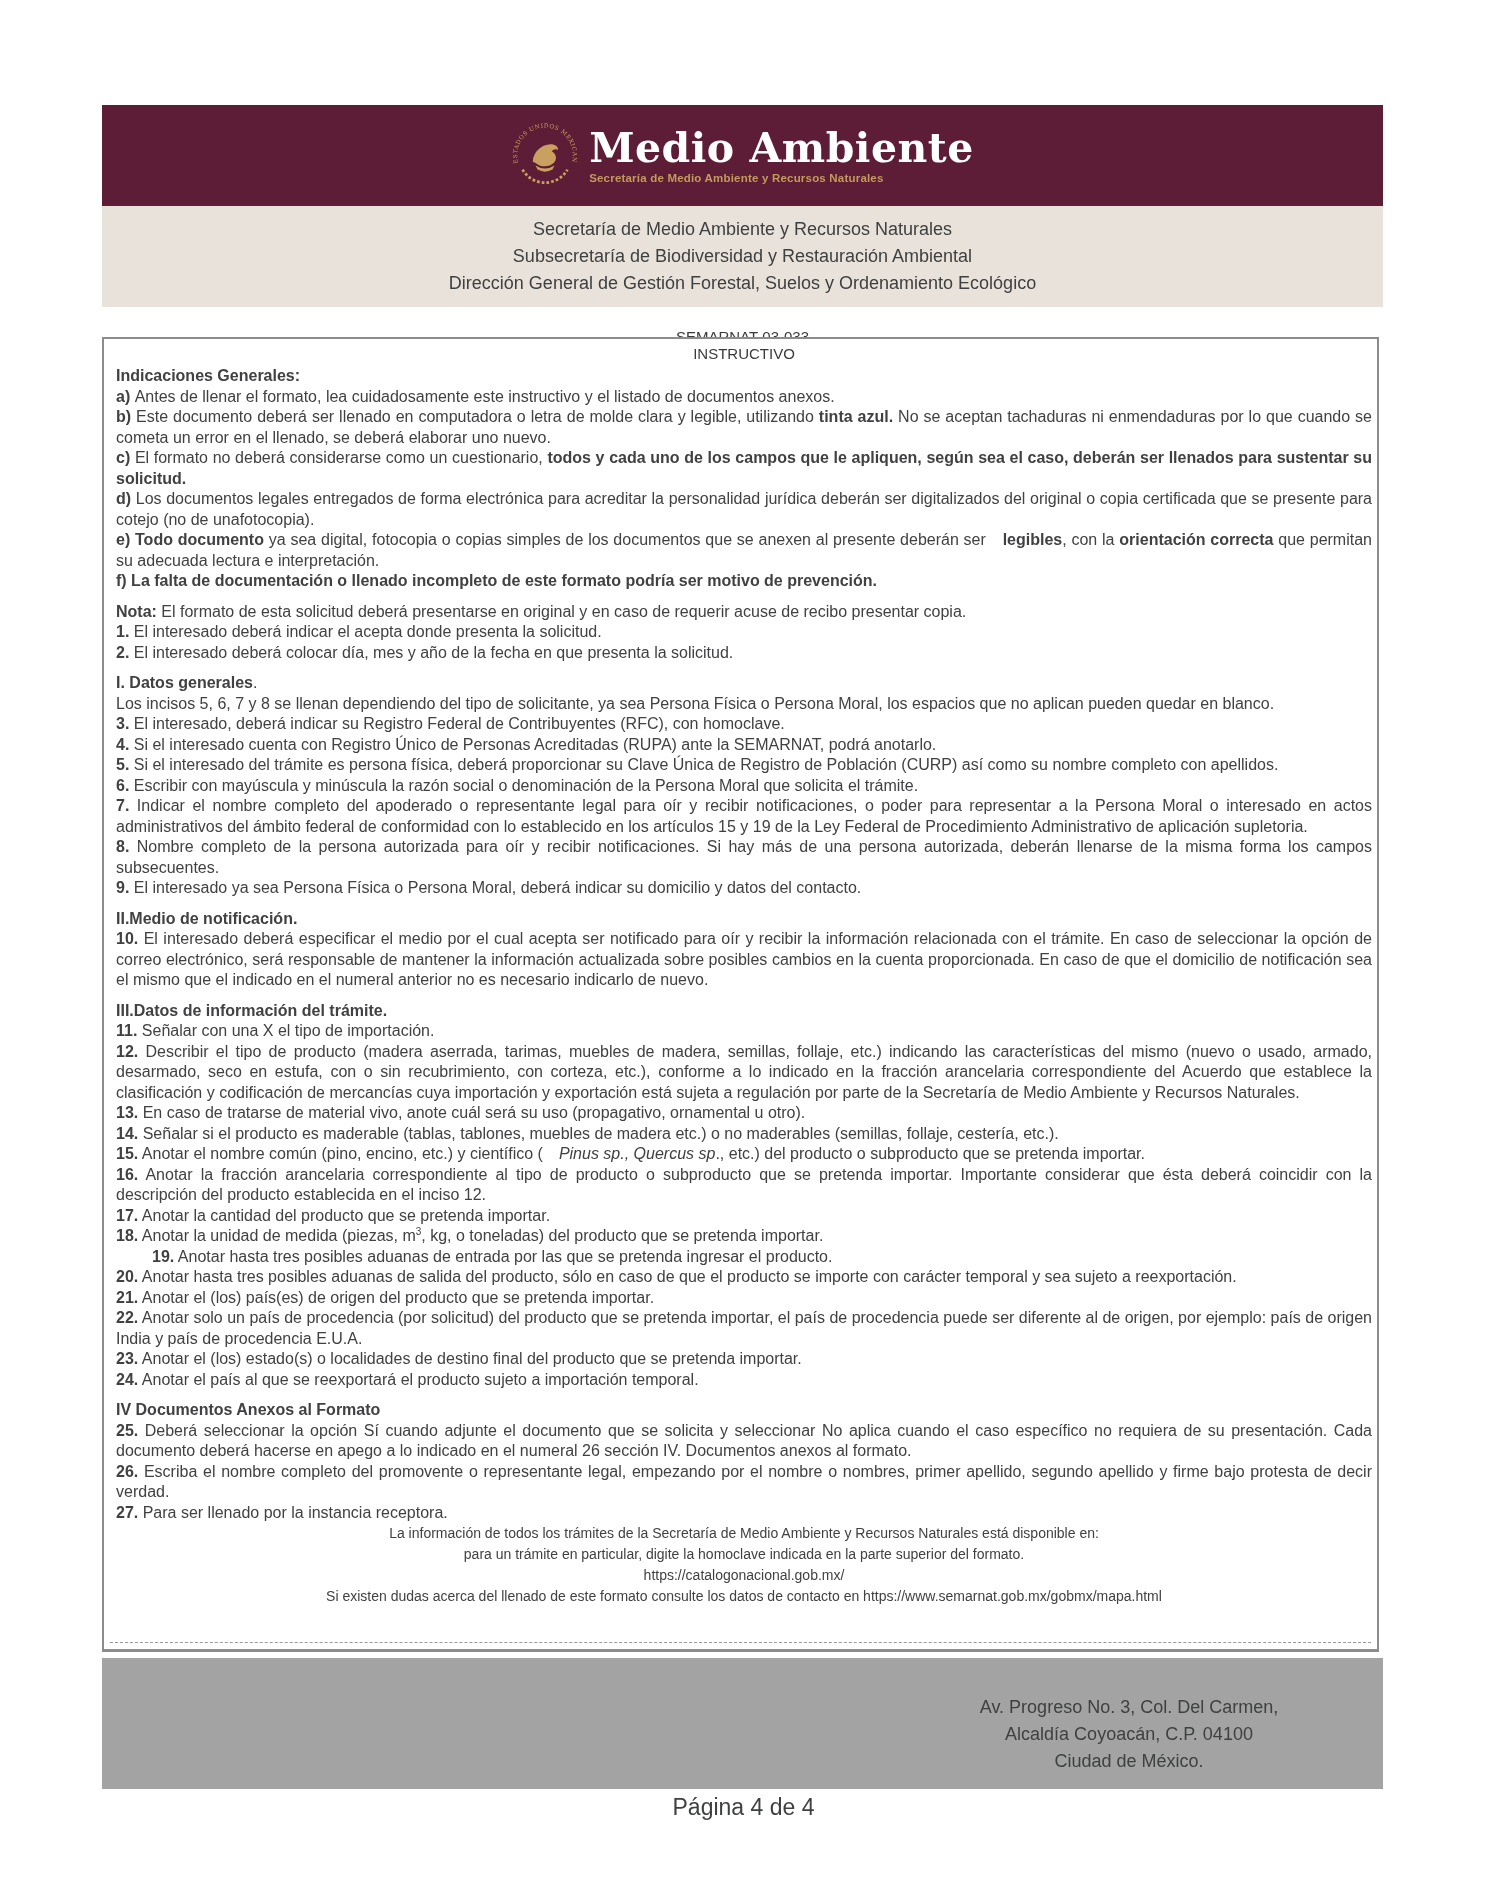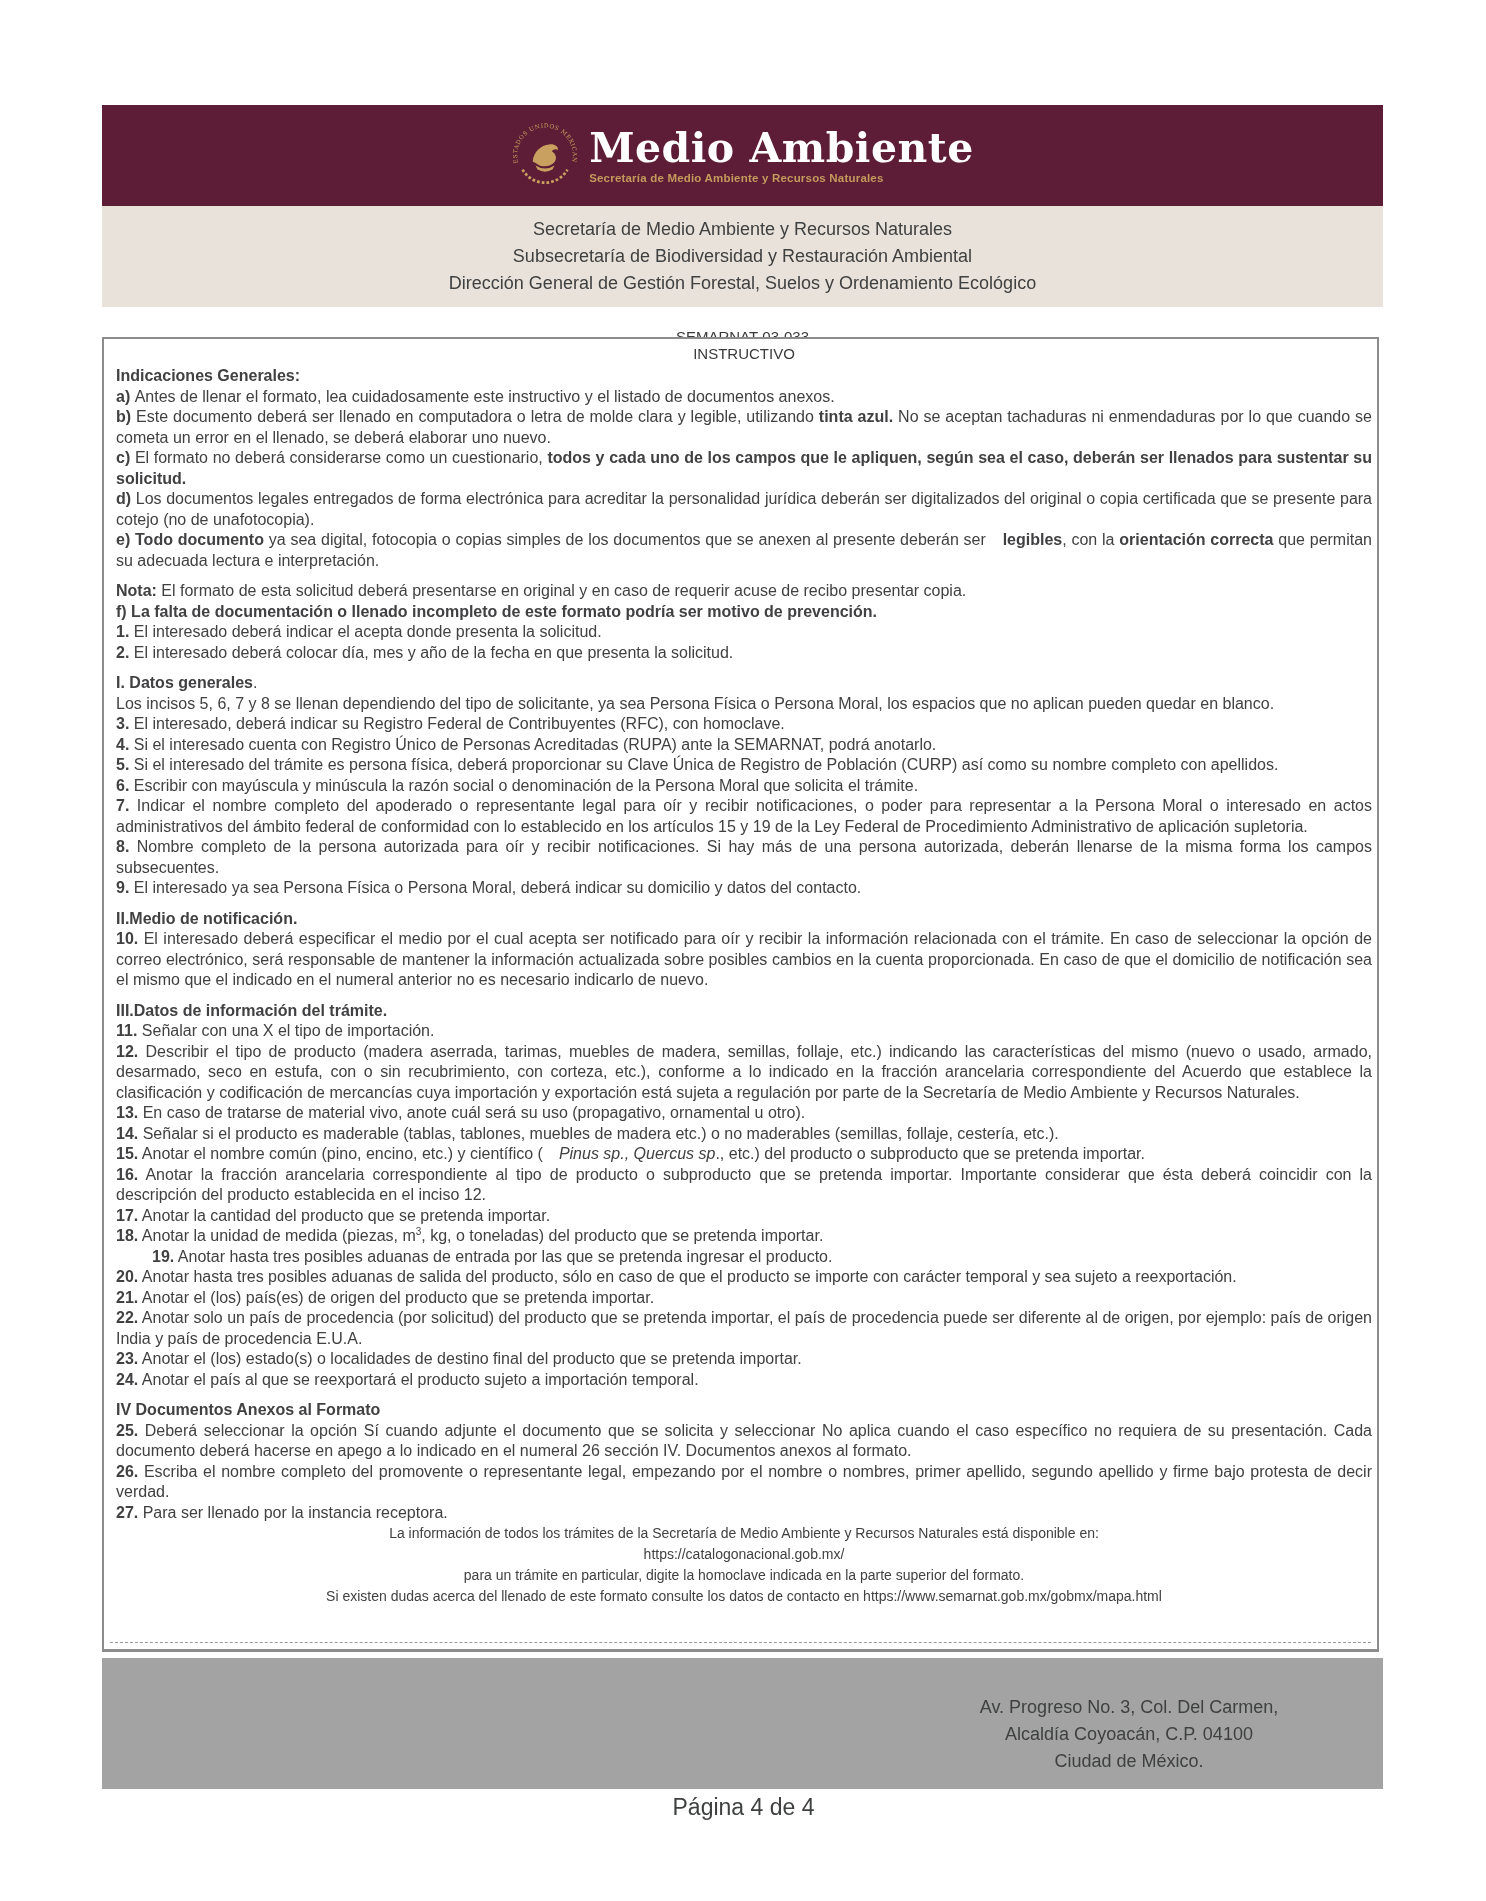--- a/index.html
+++ b/index.html
@@ -69,22 +69,22 @@
 
   <div class="main-box">
     <div class="box-title">INSTRUCTIVO</div>
     <div id="paras">
         <p class="para"><span style="font-weight: 700;">Indicaciones Generales:</span></p>
         <p class="para"><span style="font-weight: 700;">a) </span><span>Antes de llenar el formato, lea cuidadosamente este instructivo y el listado de documentos anexos.</span></p>
         <p class="para"><span style="font-weight: 700;">b) </span><span>Este documento deberá ser llenado en computadora o letra de molde clara y legible, utilizando </span><span style="font-weight: 700;">tinta azul.</span><span> No se aceptan tachaduras ni enmendaduras por lo que cuando se cometa un error en el llenado, se deberá elaborar uno nuevo.</span></p>
         <p class="para"><span style="font-weight: 700;">c) </span><span>El formato no deberá considerarse como un cuestionario, </span><span style="font-weight: 700;">todos y cada uno de los campos que le apliquen, según sea el caso, deberán ser llenados para sustentar su solicitud.</span></p>
         <p class="para"><span style="font-weight: 700;">d) </span><span>Los documentos legales entregados de forma electrónica para acreditar la personalidad jurídica deberán ser digitalizados del original o copia certificada que se presente para cotejo (no de unafotocopia).</span></p>
         <p class="para"><span style="font-weight: 700;">e) Todo documento</span><span> ya sea digital, fotocopia o copias simples de los documentos que se anexen al presente deberán ser </span><span style="font-weight: 700; margin-left: 12px;">legibles</span><span>, con la </span><span style="font-weight: 700;">orientación correcta</span><span> que permitan su adecuada lectura e interpretación.</span></p>
+        <p class="para"><span style="font-weight: 700;">f) La falta de documentación o llenado incompleto de este formato podría ser motivo de prevención.</span></p>
         <p class="para gap"><span style="font-weight: 700;">Nota:</span><span> El formato de esta solicitud deberá presentarse en original y en caso de requerir acuse de recibo presentar copia.</span></p>
-        <p class="para"><span style="font-weight: 700;">f) La falta de documentación o llenado incompleto de este formato podría ser motivo de prevención.</span></p>
         <p class="para"><span style="font-weight: 700;">1.</span><span> El interesado deberá indicar el acepta donde presenta la solicitud.</span></p>
         <p class="para"><span style="font-weight: 700;">2.</span><span> El interesado deberá colocar día, mes y año de la fecha en que presenta la solicitud.</span></p>
         <p class="para gap"><span style="font-weight: 700;">I. Datos generales</span><span>.</span></p>
         <p class="para"><span>Los incisos 5, 6, 7 y 8 se llenan dependiendo del tipo de solicitante, ya sea Persona Física o Persona Moral, los espacios que no aplican pueden quedar en blanco.</span></p>
         <p class="para"><span style="font-weight: 700;">3.</span><span> El interesado, deberá indicar su Registro Federal de Contribuyentes (RFC), con homoclave.</span></p>
         <p class="para"><span style="font-weight: 700;">4.</span><span> Si el interesado cuenta con Registro Único de Personas Acreditadas (RUPA) ante la SEMARNAT, podrá anotarlo.</span></p>
         <p class="para"><span style="font-weight: 700;">5.</span><span> Si el interesado del trámite es persona física, deberá proporcionar su Clave Única de Registro de Población (CURP) así como su nombre completo con apellidos.</span></p>
         <p class="para"><span style="font-weight: 700;">6.</span><span> Escribir con mayúscula y minúscula la razón social o denominación de la Persona Moral que solicita el trámite.</span></p>
         <p class="para"><span style="font-weight: 700;">7.</span><span> Indicar el nombre completo del apoderado o representante legal para oír y recibir notificaciones, o poder para representar a la Persona Moral o interesado en actos administrativos del ámbito federal de conformidad con lo establecido en los artículos 15 y 19 de la Ley Federal de Procedimiento Administrativo de aplicación supletoria.</span></p>
         <p class="para"><span style="font-weight: 700;">8.</span><span> Nombre completo de la persona autorizada para oír y recibir notificaciones. Si hay más de una persona autorizada, deberán llenarse de la misma forma los campos subsecuentes.</span></p>
@@ -106,22 +106,22 @@
         <p class="para"><span style="font-weight: 700;">22.</span><span> Anotar solo un país de procedencia (por solicitud) del producto que se pretenda importar, el país de procedencia puede ser diferente al de origen, por ejemplo: país de origen India y país de procedencia E.U.A.</span></p>
         <p class="para"><span style="font-weight: 700;">23.</span><span> Anotar el (los) estado(s) o localidades de destino final del producto que se pretenda importar.</span></p>
         <p class="para"><span style="font-weight: 700;">24.</span><span> Anotar el país al que se reexportará el producto sujeto a importación temporal.</span></p>
         <p class="para gap"><span style="font-weight: 700;">IV Documentos Anexos al Formato</span></p>
         <p class="para"><span style="font-weight: 700;">25.</span><span> Deberá seleccionar la opción Sí cuando adjunte el documento que se solicita y seleccionar No aplica cuando el caso específico no requiera de su presentación. Cada documento deberá hacerse en apego a lo indicado en el numeral 26 sección IV. Documentos anexos al formato.</span></p>
         <p class="para"><span style="font-weight: 700;">26.</span><span> Escriba el nombre completo del promovente o representante legal, empezando por el nombre o nombres, primer apellido, segundo apellido y firme bajo protesta de decir verdad.</span></p>
         <p class="para"><span style="font-weight: 700;">27.</span><span> Para ser llenado por la instancia receptora.</span></p>
       </div>
     <div id="notes">
         <div class="note-line">La información de todos los trámites de la Secretaría de Medio Ambiente y Recursos Naturales está disponible en:</div>
+        <div class="note-line">para un trámite en particular, digite la homoclave indicada en la parte superior del formato.</div>
         <div class="note-line">https://catalogonacional.gob.mx/</div>
-        <div class="note-line">para un trámite en particular, digite la homoclave indicada en la parte superior del formato.</div>
         <div class="note-line">Si existen dudas acerca del llenado de este formato consulte los datos de contacto en https://www.semarnat.gob.mx/gobmx/mapa.html</div>
       </div>
     <div class="cut-line"></div>
   </div>
 
   <div class="band-footer">
     <div class="address">
       <div class="addr-line">Av. Progreso No. 3, Col. Del Carmen,</div>
       <div class="addr-line">Alcaldía Coyoacán, C.P. 04100</div>
       <div class="addr-line">Ciudad de México.</div>

